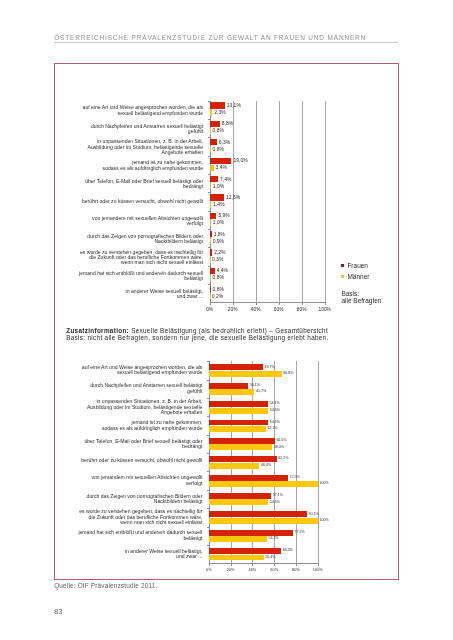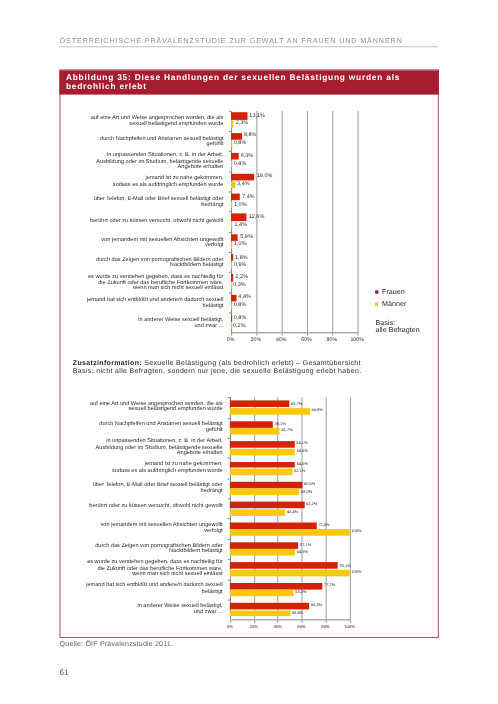--- a/index.html
+++ b/index.html
@@ -37,21 +37,20 @@
 </style>
 </head>
 <body>
 
 <div class="page">
 
   <div class="run-head">ÖSTERREICHISCHE PRÄVALENZSTUDIE ZUR GEWALT AN FRAUEN UND MÄNNERN</div>
   <div class="run-rule"></div>
 
   <div class="fig-box">
-    <div class="fig-title">Abbildung 35: Diese Handlungen der sexuellen Belästigung wurden als bedrohlich erlebt</div>
     <div id="chart1" style="position: absolute; left: 5px; top: 36.6px; width: 320px; height: 201.9px;">
         <div class="gridline" style="left: 149.6px; height: 201.9px; background: rgb(143, 143, 143);"></div>
         <div class="gridline" style="left: 172.62px; height: 201.9px; background: rgb(166, 166, 166);"></div>
         <div class="gridline" style="left: 195.64px; height: 201.9px; background: rgb(166, 166, 166);"></div>
         <div class="gridline" style="left: 218.66px; height: 201.9px; background: rgb(166, 166, 166);"></div>
         <div class="gridline" style="left: 241.68px; height: 201.9px; background: rgb(166, 166, 166);"></div>
         <div class="gridline" style="left: 264.7px; height: 201.9px; background: rgb(166, 166, 166);"></div>
         <div class="axisline" style="left: 149.6px; top: 201.9px; width: 116.1px; height: 0.8px;"></div>
         <div class="cat-label" style="right: 176.9px; width: 128px; font-size: 5.1px; line-height: 5.35px; top: 4.82727px;">
           <div>auf eine Art und Weise angesprochen worden, die als</div>
@@ -295,14 +294,14 @@
         <div class="axisline" style="left: 214.24px; top: 202.8px; width: 0.8px; height: 1.7px;"></div>
         <div class="tick" style="font-size: 3.9px; line-height: 3.9px; width: 30px; left: 199.24px; top: 207px;">60%</div>
         <div class="axisline" style="left: 236.02px; top: 202.8px; width: 0.8px; height: 1.7px;"></div>
         <div class="tick" style="font-size: 3.9px; line-height: 3.9px; width: 30px; left: 221.02px; top: 207px;">80%</div>
         <div class="axisline" style="left: 257.8px; top: 202.8px; width: 0.8px; height: 1.7px;"></div>
         <div class="tick" style="font-size: 3.9px; line-height: 3.9px; width: 30px; left: 242.8px; top: 207px;">100%</div>
       </div>
   </div>
 
   <div class="src">Quelle: ÖIF Prävalenzstudie 2011.</div>
-  <div class="pageno">61</div>
+  <div class="pageno">83</div>
 </div>
 
 </body></html>

